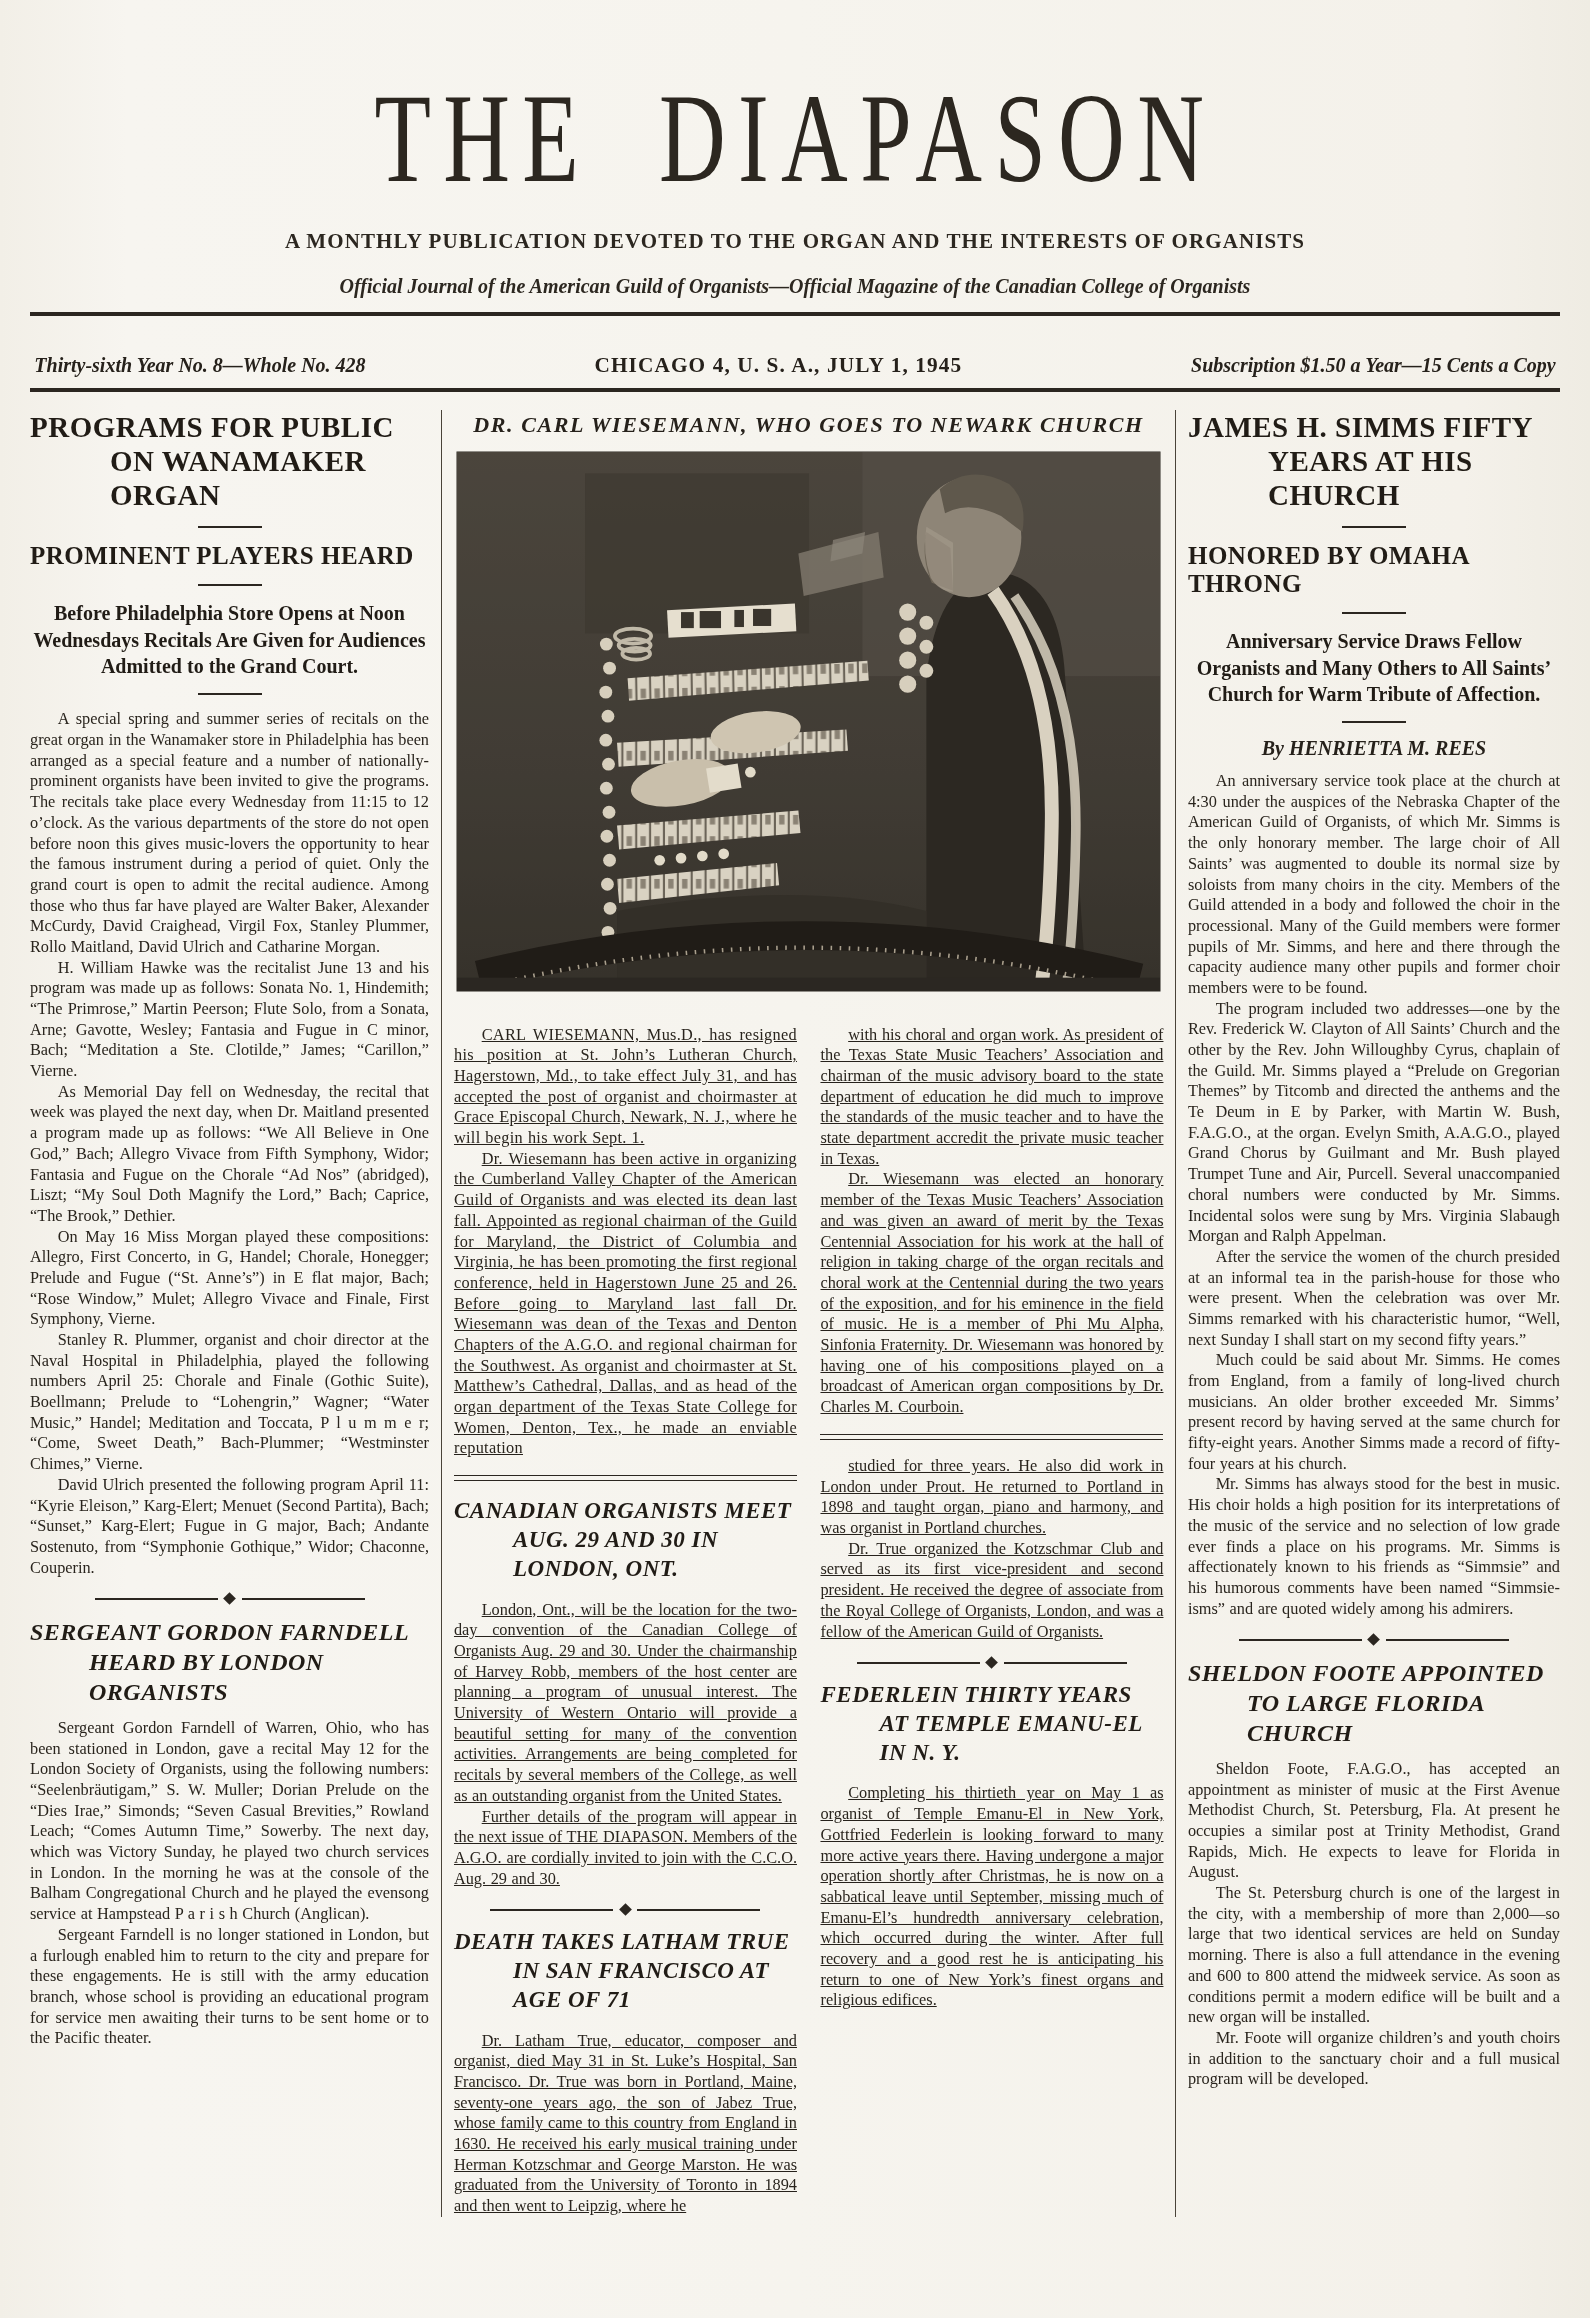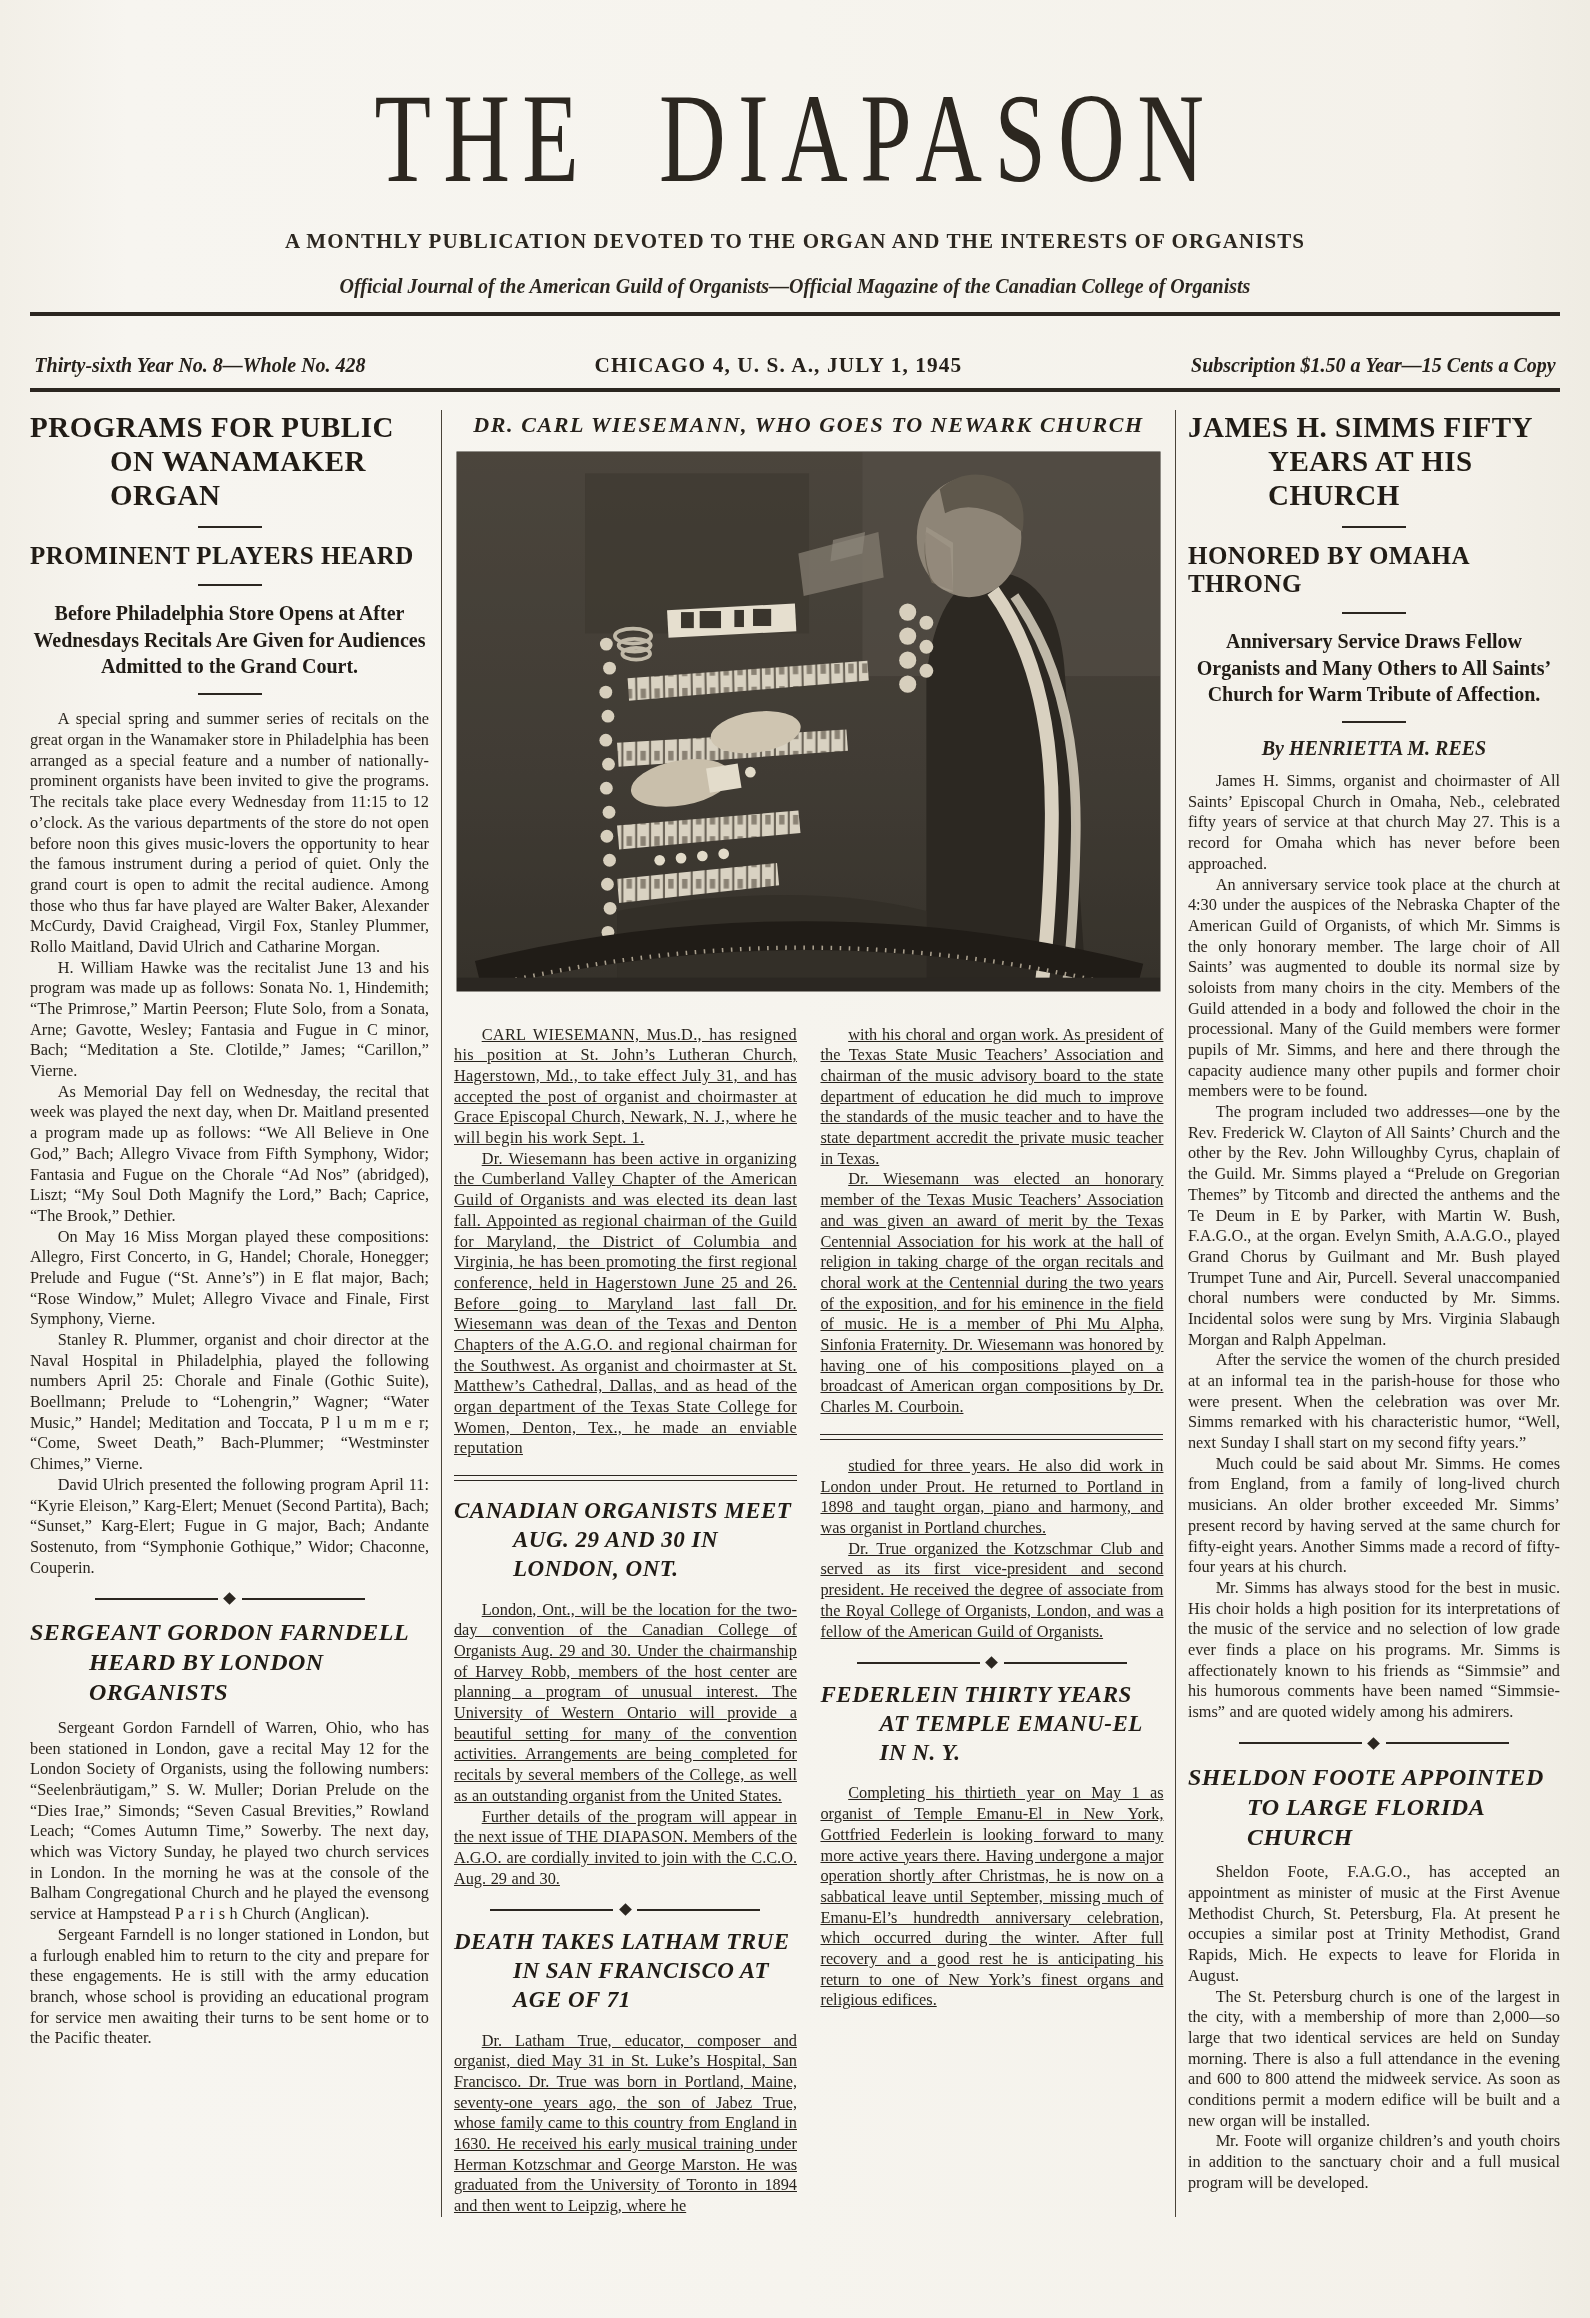--- a/index.html
+++ b/index.html
@@ -142,21 +142,21 @@
 
     <div class="col-left">
       <article>
         <div class="headline-main">
           <div class="hl1">PROGRAMS FOR PUBLIC</div>
           <div class="hl2">ON WANAMAKER ORGAN</div>
         </div>
         <hr class="divider-short">
         <div class="subhead">PROMINENT PLAYERS HEARD</div>
         <hr class="divider-short">
-        <div class="deck">Before Philadelphia Store Opens at After Wednesdays Recitals Are Given for Audiences Admitted to the Grand Court.</div>
+        <div class="deck">Before Philadelphia Store Opens at Noon Wednesdays Recitals Are Given for Audiences Admitted to the Grand Court.</div>
         <hr class="divider-short">
         <div class="body-text">
             <p>A special spring and summer series of recitals on the great organ in the Wanamaker store in Philadelphia has been arranged as a special feature and a number of nationally-prominent organists have been invited to give the programs. The recitals take place every Wednesday from 11:15 to 12 o’clock. As the various departments of the store do not open before noon this gives music-lovers the opportunity to hear the famous instrument during a period of quiet. Only the grand court is open to admit the recital audience. Among those who thus far have played are Walter Baker, Alexander McCurdy, David Craighead, Virgil Fox, Stanley Plummer, Rollo Maitland, David Ulrich and Catharine Morgan.</p>
             <p>H. William Hawke was the recitalist June 13 and his program was made up as follows: Sonata No. 1, Hindemith; “The Primrose,” Martin Peerson; Flute Solo, from a Sonata, Arne; Gavotte, Wesley; Fantasia and Fugue in C minor, Bach; “Meditation a Ste. Clotilde,” James; “Carillon,” Vierne.</p>
             <p>As Memorial Day fell on Wednesday, the recital that week was played the next day, when Dr. Maitland presented a program made up as follows: “We All Believe in One God,” Bach; Allegro Vivace from Fifth Symphony, Widor; Fantasia and Fugue on the Chorale “Ad Nos” (abridged), Liszt; “My Soul Doth Magnify the Lord,” Bach; Caprice, “The Brook,” Dethier.</p>
             <p>On May 16 Miss Morgan played these compositions: Allegro, First Concerto, in G, Handel; Chorale, Honegger; Prelude and Fugue (“St. Anne’s”) in E flat major, Bach; “Rose Window,” Mulet; Allegro Vivace and Finale, First Symphony, Vierne.</p>
             <p>Stanley R. Plummer, organist and choir director at the Naval Hospital in Philadelphia, played the following numbers April 25: Chorale and Finale (Gothic Suite), Boellmann; Prelude to “Lohengrin,” Wagner; “Water Music,” Handel; Meditation and Toccata, P l u m m e r; “Come, Sweet Death,” Bach-Plummer; “Westminster Chimes,” Vierne.</p>
             <p>David Ulrich presented the following program April 11: “Kyrie Eleison,” Karg-Elert; Menuet (Second Partita), Bach; “Sunset,” Karg-Elert; Fugue in G major, Bach; Andante Sostenuto, from “Symphonie Gothique,” Widor; Chaconne, Couperin.</p>
           </div>
       </article>
@@ -371,21 +371,20 @@
           <div class="hl1">JAMES H. SIMMS FIFTY</div>
           <div class="hl2">YEARS AT HIS CHURCH</div>
         </div>
         <hr class="divider-short">
         <div class="subhead">HONORED BY OMAHA THRONG</div>
         <hr class="divider-short">
         <div class="deck">Anniversary Service Draws Fellow Organists and Many Others to All Saints’ Church for Warm Tribute of Affection.</div>
         <hr class="divider-short">
         <div class="byline">By HENRIETTA M. REES</div>
         <div class="body-text">
-            <p>James H. Simms, organist and choirmaster of All Saints’ Episcopal Church in Omaha, Neb., celebrated fifty years of service at that church May 27. This is a record for Omaha which has never before been approached.</p>
             <p>An anniversary service took place at the church at 4:30 under the auspices of the Nebraska Chapter of the American Guild of Organists, of which Mr. Simms is the only honorary member. The large choir of All Saints’ was augmented to double its normal size by soloists from many choirs in the city. Members of the Guild attended in a body and followed the choir in the processional. Many of the Guild members were former pupils of Mr. Simms, and here and there through the capacity audience many other pupils and former choir members were to be found.</p>
             <p>The program included two addresses—one by the Rev. Frederick W. Clayton of All Saints’ Church and the other by the Rev. John Willoughby Cyrus, chaplain of the Guild. Mr. Simms played a “Prelude on Gregorian Themes” by Titcomb and directed the anthems and the Te Deum in E by Parker, with Martin W. Bush, F.A.G.O., at the organ. Evelyn Smith, A.A.G.O., played Grand Chorus by Guilmant and Mr. Bush played Trumpet Tune and Air, Purcell. Several unaccompanied choral numbers were conducted by Mr. Simms. Incidental solos were sung by Mrs. Virginia Slabaugh Morgan and Ralph Appelman.</p>
             <p>After the service the women of the church presided at an informal tea in the parish-house for those who were present. When the celebration was over Mr. Simms remarked with his characteristic humor, “Well, next Sunday I shall start on my second fifty years.”</p>
             <p>Much could be said about Mr. Simms. He comes from England, from a family of long-lived church musicians. An older brother exceeded Mr. Simms’ present record by having served at the same church for fifty-eight years. Another Simms made a record of fifty-four years at his church.</p>
             <p>Mr. Simms has always stood for the best in music. His choir holds a high position for its interpretations of the music of the service and no selection of low grade ever finds a place on his programs. Mr. Simms is affectionately known to his friends as “Simmsie” and his humorous comments have been named “Simmsie-isms” and are quoted widely among his admirers.</p>
           </div>
       </article>
 
       <div class="divider-diamond">
         <span class="line"></span>

